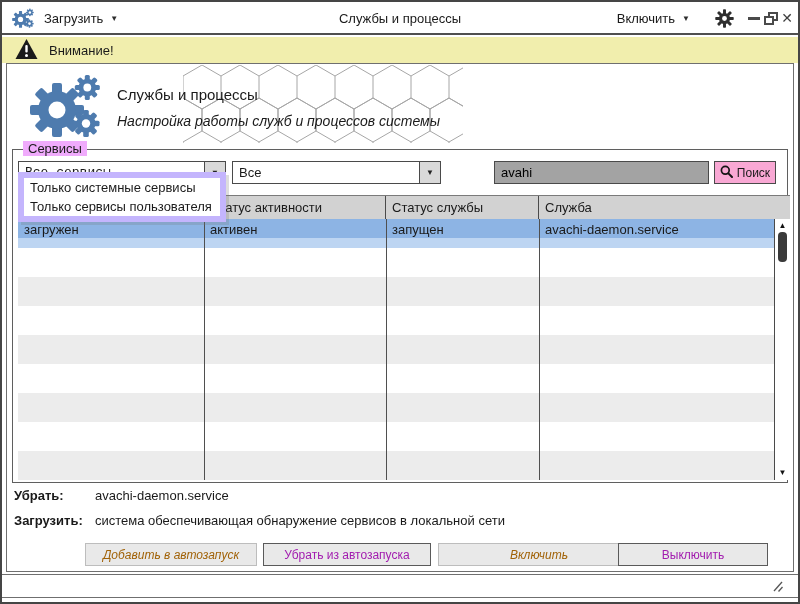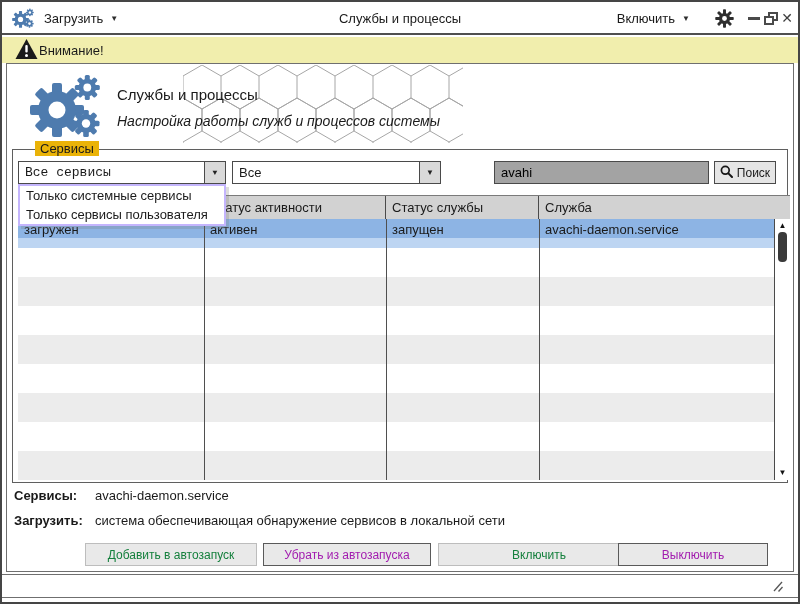--- a/index.html
+++ b/index.html
@@ -18,43 +18,43 @@
   .settings-gear { position: absolute; right: 64px; top: 7px; }
   .minimize-btn { position: absolute; right: 38px; top: 15px; width: 12px; height: 3px; background: #4a4a4a; }
   .restore-btn { position: absolute; right: 20px; top: 10px; width: 14px; height: 13px; }
   .restore-back { position: absolute; right: 0; top: 0; width: 10px; height: 9px; border: 2px solid #4a4a4a; }
   .restore-front { position: absolute; left: 0; bottom: 0; width: 10px; height: 9px; border: 2px solid #4a4a4a; background: #fff; }
   .close-btn { position: absolute; right: 2px; top: 8px; width: 18px; text-align: center; font-size: 14px; font-weight: bold; color: #3d3d3d; }
 
   
   .warnbar { position: absolute; left: 0; top: 35px; width: 100%; height: 26px; background: #f1eead; display: flex; align-items: center; }
   .warn-icon { margin-left: 12px; }
-  .warn-text { }
+  .warn-text { margin-left: 10px; }
 
   
   .panel { position: absolute; left: 4px; top: 61px; width: 788px; height: 509px; border: 1px solid #6f6f6f; background: #fff; }
   .logo-svg { position: absolute; left: 16px; top: 10px; }
   .hex-svg { position: absolute; left: 176px; top: 1px; }
   .banner-title { position: absolute; left: 110px; top: 22px; font-size: 15px; }
   .banner-sub { position: absolute; left: 110px; top: 49px; font-size: 14px; font-style: italic; }
 
   
   .fieldset { position: absolute; left: 5px; top: 85px; width: 776px; height: 334px; border: 1px solid #5f5f5f; }
-  .legend { position: absolute; left: 22px; top: -9px; background: #eab308; padding: 0 5px; }
+  .legend { position: absolute; left: 10px; top: -9px; background: #f0abfc; padding: 0 5px; }
 
   .combo { position: absolute; height: 23px; border: 1px solid #4a4a4a; background: #fff; display: flex; }
   .combo-text { flex: 1; padding: 3px 6px; white-space: nowrap; overflow: hidden; }
   .combo-arrow { width: 21px; border-left: 1px solid #4a4a4a; background: #d9d9d9; display: flex; align-items: center; justify-content: center; font-size: 8px; color: #222; }
   #combo-filter { left: 5px; top: 11px; width: 208px; font-family: Liberation Mono, monospace; }
   #combo-scope { left: 219px; top: 11px; width: 209px; }
 
   .search-input { position: absolute; left: 481px; top: 11px; width: 215px; height: 23px; border: 1px solid #4a4a4a; padding: 0 6px; font: 13px "Liberation Sans", sans-serif; background: #a3a3a3; }
-  .search-btn { position: absolute; left: 701px; top: 11px; width: 62px; height: 23px; border: 1px solid #4a4a4a; background: #e5e5e5; display: flex; align-items: center; justify-content: center; gap: 4px; font-size: 12px; cursor: default; }
-
-  .droplist { position: absolute; left: 5px; top: 34px; width: 208px; background: #fff; border: 2px solid #c4b5fd; z-index: 10; box-shadow: 3px 3px 0 rgba(120,120,120,.25); }
+  .search-btn { position: absolute; left: 701px; top: 11px; width: 62px; height: 23px; border: 1px solid #4a4a4a; background: #f9a8d4; display: flex; align-items: center; justify-content: center; gap: 4px; font-size: 12px; cursor: default; }
+
+  .droplist { position: absolute; left: 5px; top: 22px; width: 208px; background: #fff; border: 6px solid #c4b5fd; z-index: 10; box-shadow: 3px 3px 0 rgba(120,120,120,.25); }
   .droplist-item { height: 19px; line-height: 19px; padding: 0 6px; white-space: nowrap; }
 
   
   .table { position: absolute; left: 5px; top: 45px; width: 772px; height: 285px; }
   .thead { position: absolute; left: 0; top: 0; width: 772px; height: 24px; background: #d2d2d2; border-top: 1px solid #7a7a7a; display: flex; }
   .th { padding: 4px 6px; border-right: 1px solid #4a4a4a; white-space: nowrap; overflow: hidden; }
   .th:last-child { border-right: none; }
   .th.c0 { width: 186px; } .th.c1 { width: 182px; } .th.c2 { width: 153px; } .th.c3 { width: 251px; }
   .tbody { position: absolute; left: 0; top: 24px; width: 756px; height: 261px; background: repeating-linear-gradient(180deg, #ececec 0 29px, #fff 29px 58px); }
   .col-divider { position: absolute; top: 0; bottom: 0; width: 1px; background: #4f4f4f; }
@@ -66,21 +66,21 @@
   .sb-up { top: 3px; } .sb-down { bottom: 3px; }
   .sb-thumb { position: absolute; left: 3px; top: 13px; width: 9px; height: 30px; background: #3a3a3a; border-radius: 4px; }
 
   
   .detail-label { position: absolute; left: 7px; font-weight: bold; }
   .detail-value { position: absolute; left: 88px; }
   .d1 { top: 424px; } .d2 { top: 449px; }
 
   
   .action-btn { position: absolute; top: 479px; height: 23px; background: #e9e9e9; border: 1px solid #5a5a5a; font: 12px "Liberation Sans", sans-serif; color: #a21caf; display: flex; align-items: center; justify-content: center; cursor: default; }
-  .action-btn.disabled { color: #15803d; border-color: #bdbdbd; }
+  .action-btn.disabled { color: #a16207; border-color: #bdbdbd; font-style: italic; }
   #btn-add { left: 78px; width: 172px; }
   #btn-remove { left: 256px; width: 168px; }
   #btn-enable { left: 431px; width: 202px; }
   #btn-disable { left: 611px; width: 150px; }
 
   
   .statusbar { position: absolute; left: 0; top: 572px; width: 100%; height: 24px; border-top: 1px solid #6f6f6f; border-bottom: 1px solid #6f6f6f; background: #fff; }
   .resize-grip { position: absolute; right: 14px; top: 5px; }
 </style>
 </head>
@@ -242,21 +242,21 @@
           <div class="sb-down">▼</div>
         </div>
       </div>
 
       <div class="droplist">
         <div class="droplist-item">Только системные сервисы</div>
         <div class="droplist-item">Только сервисы пользователя</div>
       </div>
     </div>
 
-    <span class="detail-label d1">Сервисы:</span>
+    <span class="detail-label d1">Убрать:</span>
     <span class="detail-value d1">avachi-daemon.service</span>
     <span class="detail-label d2">Загрузить:</span>
     <span class="detail-value d2">система обеспечивающая обнаружение сервисов в локальной сети</span>
 
     <button class="action-btn disabled" id="btn-add">Добавить в автозапуск</button>
     <button class="action-btn" id="btn-remove">Убрать из автозапуска</button>
     <button class="action-btn disabled" id="btn-enable">Включить</button>
     <button class="action-btn" id="btn-disable">Выключить</button>
   </div>
 

